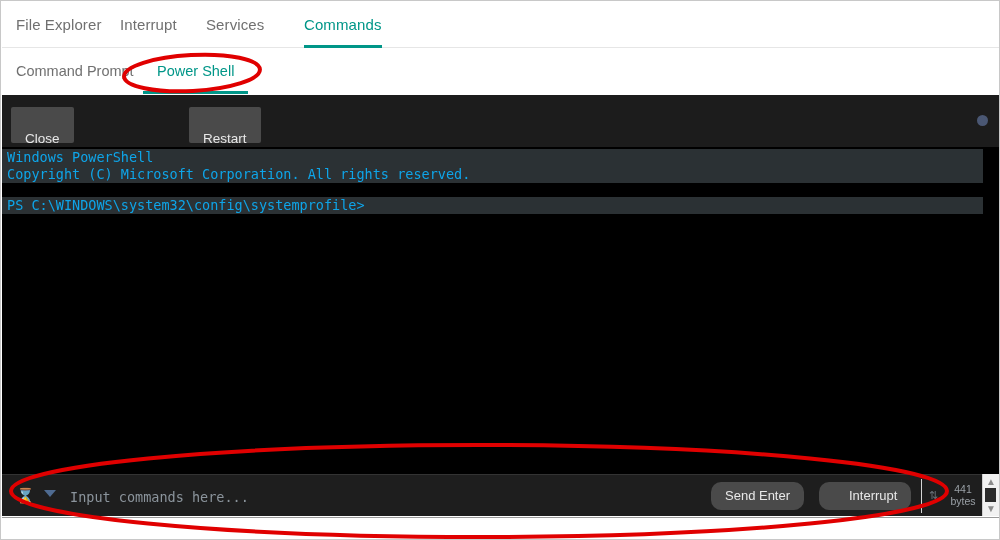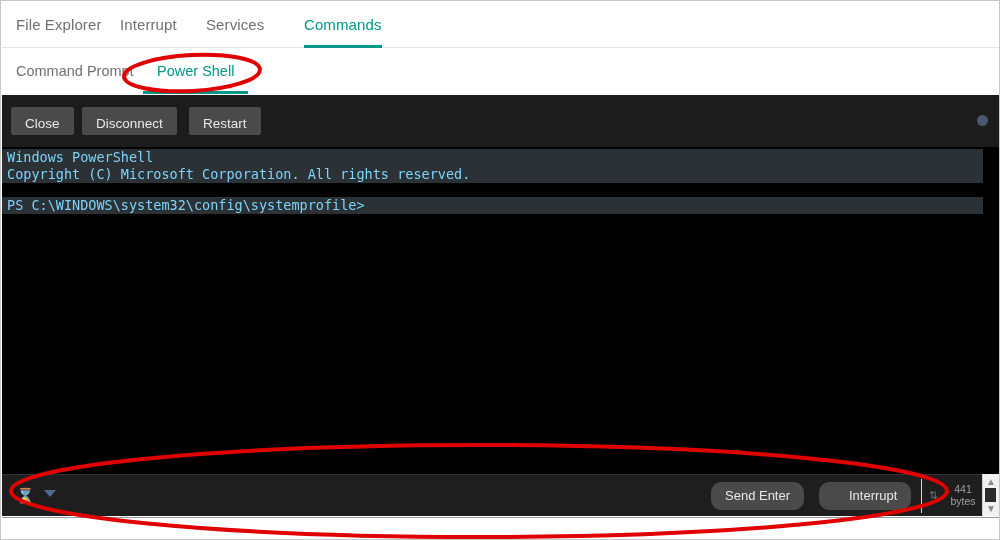--- a/index.html
+++ b/index.html
@@ -112,21 +112,21 @@
   .tbtn {
     position: absolute;
     top: 12px;
     height: 28px;
     line-height: 28px;
     background: #4a4a4a;
     color: #e8e8e8;
     font-size: 13.5px;
     border: none;
     border-radius: 2px;
-    padding: 3px 14px;
+    padding: 18px 14px;
     cursor: pointer;
     font-family: "Liberation Sans", sans-serif;
   }
   #btn-close { left: 9px; }
   #btn-disconnect { left: 80px; }
   #btn-restart { left: 187px; }
 
   .status-dot {
     position: absolute;
     right: 12px;
@@ -146,21 +146,21 @@
     background: #000000;
     font-family: "DejaVu Sans Mono", "Liberation Mono", monospace;
     font-size: 13.5px;
     overflow: hidden;
   }
   .term-line {
     position: absolute;
     left: 0;
     height: 17px;
     line-height: 17px;
-    color: #7dd3fc;
+    color: #0ea5e9;
     white-space: pre;
     padding-left: 5px;
     box-sizing: border-box;
   }
   .hl {
     background: #2b3134;
     width: 981px;
   }
   #tl0 { top: 2px; }
   #tl1 { top: 19px; }
@@ -340,34 +340,34 @@
     <div class="sub-tab active" id="st1">
       <span>Power Shell</span>
       <div class="underline2"></div>
     </div>
   </div>
 
   <div class="console-wrap">
 
     <div class="toolbar">
       <button class="tbtn" id="btn-close">Close</button>
-      <button class="tbtn" id="btn-disconnect">Disconnect</button>
       <button class="tbtn" id="btn-restart">Restart</button>
       <div class="status-dot"></div>
     </div>
 
     <div class="terminal">
       <div class="term-line hl" id="tl0">Windows PowerShell</div>
       <div class="term-line hl" id="tl1">Copyright (C) Microsoft Corporation. All rights reserved.</div>
       <div class="term-line hl" id="tl2">PS C:\WINDOWS\system32\config\systemprofile&gt;</div>
     </div>
 
     <div class="input-bar">
       <div class="hourglass">⌛</div>
       <div class="chevron"></div>
+      <input class="cmd-input" type="text" placeholder="Input commands here..." style="">
       <button class="bbtn" id="btn-send">Send Enter</button>
       <button class="bbtn" id="btn-interrupt">Interrupt</button>
       <div class="bar-sep"></div>
       <div class="xfer-icon">⇅</div>
       <div class="bytes">
         <div>441</div>
         <div>bytes</div>
       </div>
     </div>
 

